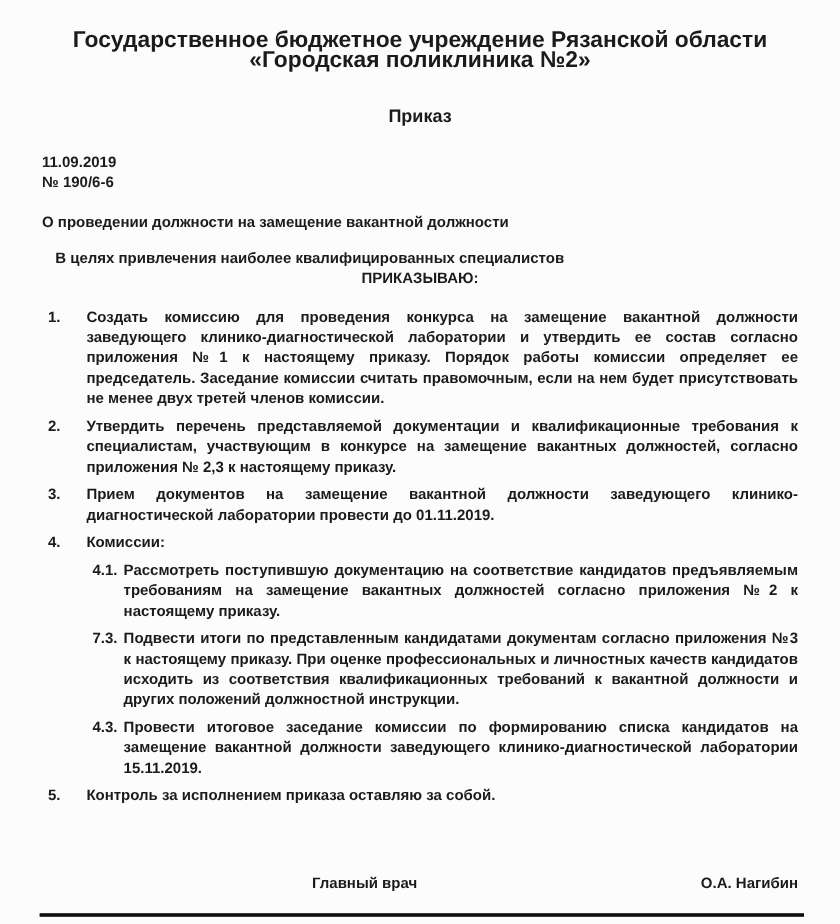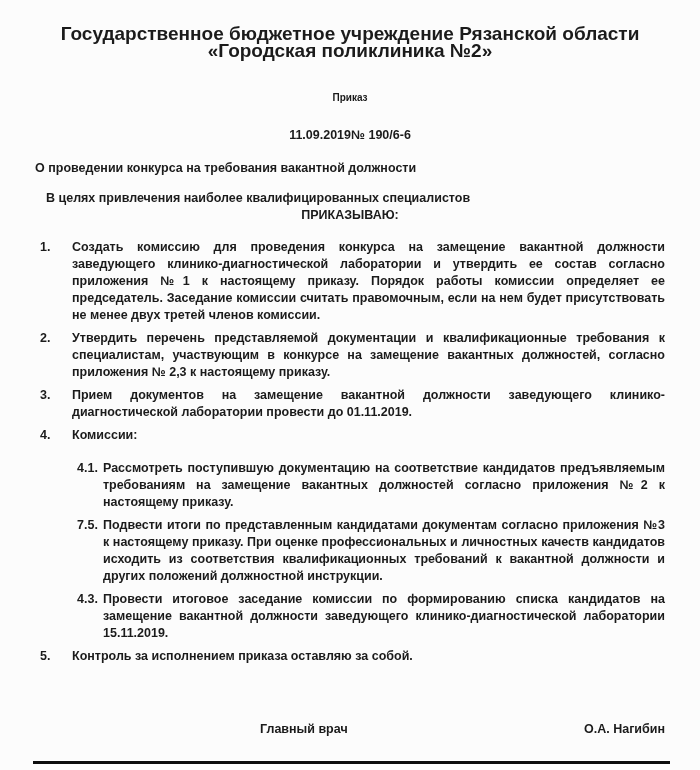--- a/index.html
+++ b/index.html
@@ -10,43 +10,43 @@
     font-family: "Liberation Sans", "DejaVu Sans", sans-serif;
     font-weight: bold;
     color: #1b1b1b;
     font-size: 12.5px;
     overflow: hidden;
   }
   .page { padding: 25px 35px 0 35px; }
 
   .org { text-align: center; line-height: 17px; font-size: 19px; }
 
-  .doc-title { text-align: center; font-size: 10px; line-height: 18px; margin-top: 30px; }
+  .doc-title { text-align: center; font-size: 15px; line-height: 18px; margin-top: 30px; }
 
-  .meta-row { display: flex; justify-content: center; margin-top: 20px; line-height: 17px; }
+  .meta-row { display: flex; justify-content: center; margin-top: 20px; line-height: 17px; flex-direction: column; }
 
   .city { margin-top: 16px; line-height: 17px; }
 
   .subject { margin-top: 16px; line-height: 17px; }
 
   .preamble { margin-top: 13px; padding-left: 11px; line-height: 17px; }
 
   .resolve { text-align: center; line-height: 17px; }
 
   .order-list { margin-top: 15px; }
 
   .item { display: flex; margin-bottom: 6px; line-height: 17px; }
   .item .num { width: 37px; flex-shrink: 0; padding-left: 5px; }
   .item .text { flex: 1; text-align: justify; }
 
   .subitem { display: flex; margin-bottom: 6px; margin-left: 42px; line-height: 17px; }
   .subitem .num { width: 26px; flex-shrink: 0; }
   .subitem .text { flex: 1; text-align: justify; }
 
-  .sublist { margin-top: 16px; }
+  .sublist { margin-top: 6px; }
 
   .signature { display: flex; margin-top: 56px; line-height: 17px; }
   .sig-position { margin-left: 225px; }
   .sig-name { margin-left: auto; }
 
   .bottom-rule {
     position: absolute;
     left: 33px;
     right: 30px;
     top: 761px;
@@ -65,21 +65,21 @@
   </div>
 
   <div class="doc-title">Приказ</div>
 
   <div class="meta-row">
     <span>11.09.2019</span>
     <span>№ 190/6-6</span>
   </div>
 
 
-  <div class="subject">О проведении конкурса на требования вакантной должности</div>
+  <div class="subject">О проведении должности на замещение вакантной должности</div>
 
   <div class="preamble">В целях привлечения наиболее квалифицированных специалистов</div>
 
   <div class="resolve">ПРИКАЗЫВАЮ:</div>
 
   <div class="order-list">
 
     <div class="item">
       <span class="num">1.</span>
       <span class="text">Создать комиссию для проведения конкурса на замещение вакантной должности заведующего клинико-диагностической лаборатории и утвердить ее состав согласно приложения №1 к настоящему приказу. Порядок работы комиссии определяет ее председатель. Заседание комиссии считать правомочным, если на нем будет присутствовать не менее двух третей членов комиссии.</span>
@@ -99,21 +99,21 @@
       <span class="num">4.</span>
       <span class="text">Комиссии:</span>
     </div>
 
     <div class="sublist">
       <div class="subitem">
         <span class="num">4.1.</span>
         <span class="text">Рассмотреть поступившую документацию на соответствие кандидатов предъявляемым требованиям на замещение вакантных должностей согласно приложения №2 к настоящему приказу.</span>
       </div>
       <div class="subitem">
-        <span class="num">7.5.</span>
+        <span class="num">7.3.</span>
         <span class="text">Подвести итоги по представленным кандидатами документам согласно приложения №3 к настоящему приказу. При оценке профессиональных и личностных качеств кандидатов исходить из соответствия квалификационных требований к вакантной должности и других положений должностной инструкции.</span>
       </div>
       <div class="subitem">
         <span class="num">4.3.</span>
         <span class="text">Провести итоговое заседание комиссии по формированию списка кандидатов на замещение вакантной должности заведующего клинико-диагностической лаборатории 15.11.2019.</span>
       </div>
     </div>
 
     <div class="item">
       <span class="num">5.</span>

